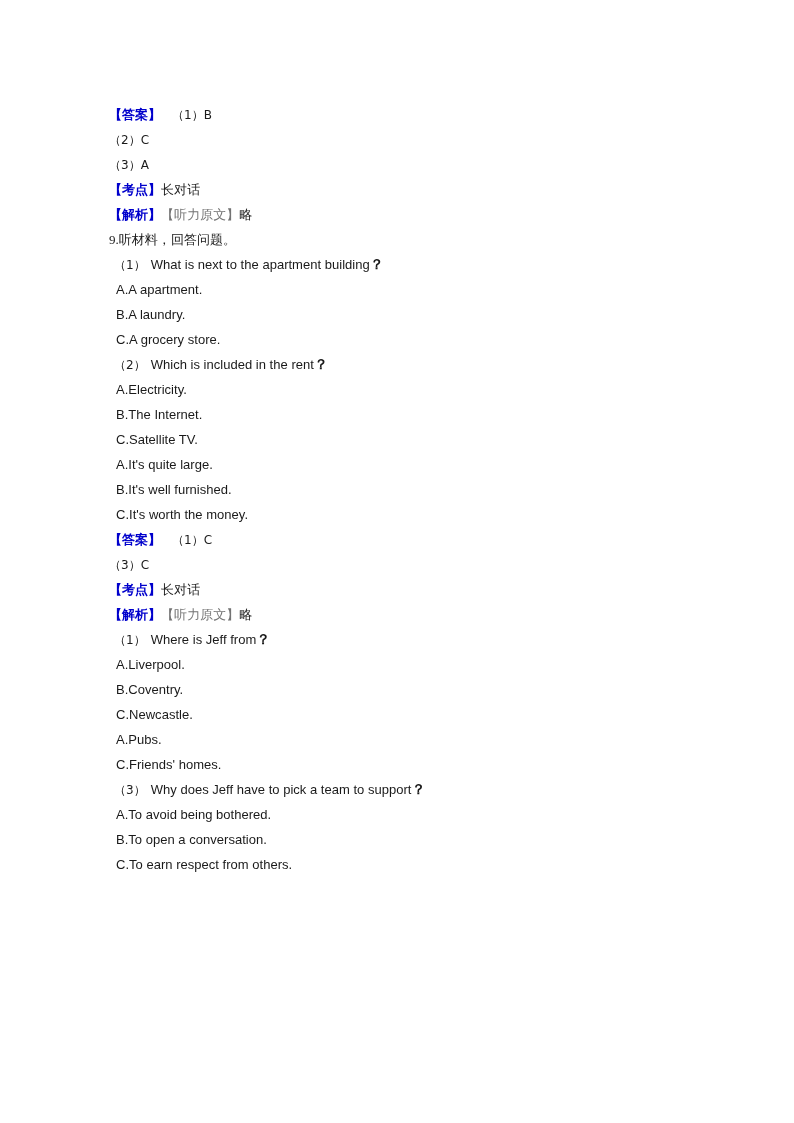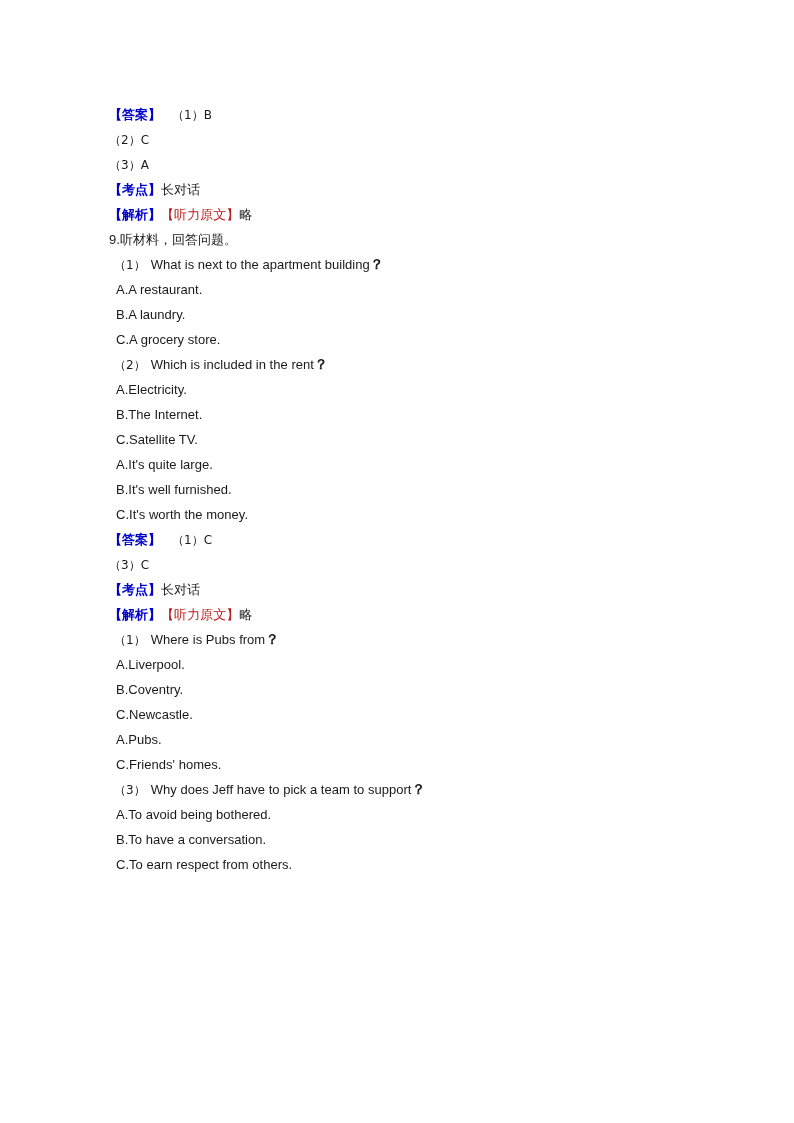--- a/index.html
+++ b/index.html
@@ -38,26 +38,26 @@
   .tier-qnum   { padding-left: 0px; }   
   .tier-sub    { padding-left: 5px; }   
   .tier-opt    { padding-left: 7px; }   
 
   .tag {
     color: #0000cc;
     font-weight: bold;
     font-family: "DejaVu Sans", "Liberation Sans", sans-serif;
   }
   .tag-inner {
-    color: #b91c1c;
+    color: #737373;
     font-weight: normal;
     font-family: "DejaVu Sans", "Liberation Sans", sans-serif;
   }
   .cjk {
-    font-family: Liberation Sans, sans-serif;
+    font-family: Liberation Serif, serif;
   }
   .gap { display: inline-block; width: 11px; }
   .paren { font-family: "DejaVu Sans", "Liberation Sans", sans-serif; font-size: 12px; }
   .qmark {
     font-family: "DejaVu Sans", "Liberation Sans", sans-serif;
     font-size: 14px;
     font-weight: bold;
   }
   .stemgap { display: inline-block; width: 5px; }
 </style>
@@ -68,46 +68,46 @@
 
   <div class="line tier-head"><span class="tag">【答案】</span><span class="gap"></span><span class="paren">（1）B</span></div>
   <div class="line tier-head"><span class="paren">（2）C</span></div>
   <div class="line tier-head"><span class="paren">（3）A</span></div>
   <div class="line tier-head"><span class="tag">【考点】</span><span class="cjk">长对话</span></div>
   <div class="line tier-head"><span class="tag">【解析】</span><span class="tag-inner">【听力原文】</span><span class="cjk">略</span></div>
 
   <div class="line tier-qnum"><span class="cjk">9.</span><span class="cjk">听材料，回答问题。</span></div>
 
   <div class="line tier-sub"><span class="paren">（1）</span><span class="stemgap"></span><span>What is next to the apartment building</span><span class="qmark">？</span></div>
-  <div class="line tier-opt"><span>A.A restaurant.</span></div>
+  <div class="line tier-opt"><span>A.A apartment.</span></div>
   <div class="line tier-opt"><span>B.A laundry.</span></div>
   <div class="line tier-opt"><span>C.A grocery store.</span></div>
 
   <div class="line tier-sub"><span class="paren">（2）</span><span class="stemgap"></span><span>Which is included in the rent</span><span class="qmark">？</span></div>
   <div class="line tier-opt"><span>A.Electricity.</span></div>
   <div class="line tier-opt"><span>B.The Internet.</span></div>
   <div class="line tier-opt"><span>C.Satellite TV.</span></div>
 
   <div class="line tier-opt"><span>A.It's quite large.</span></div>
   <div class="line tier-opt"><span>B.It's well furnished.</span></div>
   <div class="line tier-opt"><span>C.It's worth the money.</span></div>
 
   <div class="line tier-head"><span class="tag">【答案】</span><span class="gap"></span><span class="paren">（1）C</span></div>
   <div class="line tier-head"><span class="paren">（3）C</span></div>
   <div class="line tier-head"><span class="tag">【考点】</span><span class="cjk">长对话</span></div>
   <div class="line tier-head"><span class="tag">【解析】</span><span class="tag-inner">【听力原文】</span><span class="cjk">略</span></div>
 
 
-  <div class="line tier-sub"><span class="paren">（1）</span><span class="stemgap"></span><span>Where is Pubs from</span><span class="qmark">？</span></div>
+  <div class="line tier-sub"><span class="paren">（1）</span><span class="stemgap"></span><span>Where is Jeff from</span><span class="qmark">？</span></div>
   <div class="line tier-opt"><span>A.Liverpool.</span></div>
   <div class="line tier-opt"><span>B.Coventry.</span></div>
   <div class="line tier-opt"><span>C.Newcastle.</span></div>
 
   <div class="line tier-opt"><span>A.Pubs.</span></div>
   <div class="line tier-opt"><span>C.Friends' homes.</span></div>
 
   <div class="line tier-sub"><span class="paren">（3）</span><span class="stemgap"></span><span>Why does Jeff have to pick a team to support</span><span class="qmark">？</span></div>
   <div class="line tier-opt"><span>A.To avoid being bothered.</span></div>
-  <div class="line tier-opt"><span>B.To have a conversation.</span></div>
+  <div class="line tier-opt"><span>B.To open a conversation.</span></div>
   <div class="line tier-opt"><span>C.To earn respect from others.</span></div>
 
 
 </div>
 
 </body></html>

